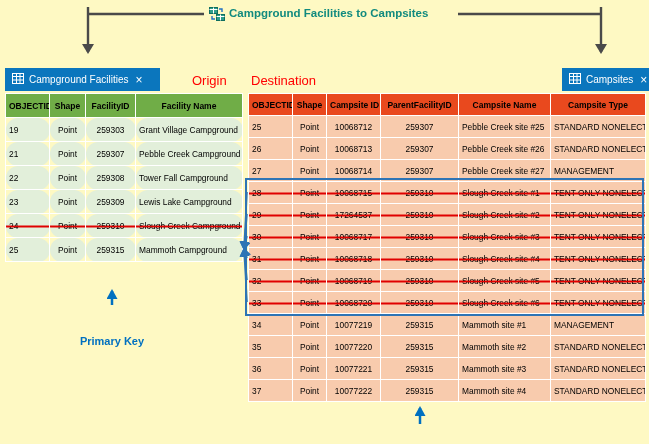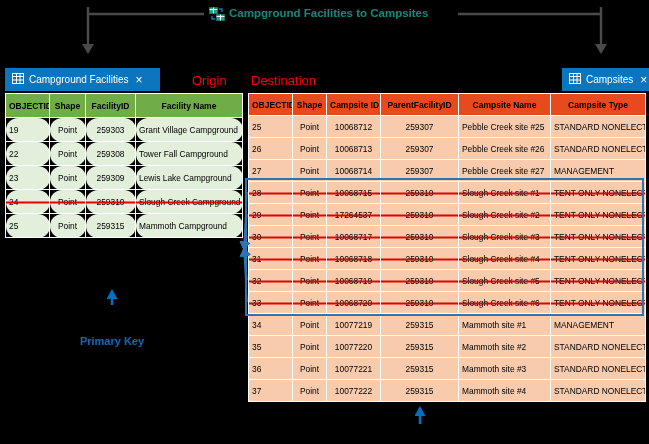--- a/index.html
+++ b/index.html
@@ -1,16 +1,16 @@
 <!DOCTYPE html>
 <html><head>
 <meta charset="utf-8">
 <style>
   html,body{margin:0;padding:0;background:#fff;}
-  .canvas{position:relative;width:649px;height:444px;background:#000000;overflow:hidden;
+  .canvas{position:relative;width:649px;height:444px;background:#fef9c3;overflow:hidden;
           font-family:"Liberation Sans",sans-serif;}
 
   
   .diagram-title{position:absolute;left:229px;top:7px;font-size:11.5px;font-weight:bold;color:#118a7e;white-space:nowrap;}
   .title-icon{position:absolute;left:209px;top:6px;width:16px;height:16px;}
 
   
   .role-label{position:absolute;font-size:13px;font-weight:normal;color:#ff0000;white-space:nowrap;}
   .origin-label{left:192px;top:73px;}
   .dest-label{left:251px;top:73px;}
@@ -121,20 +121,26 @@
         </tr>
       </thead>
       <tbody>
         <tr>
           <td class="c0">19</td>
           <td class="c1">Point</td>
           <td class="c2">259303</td>
           <td class="c3">Grant Village Campground</td>
         </tr>
         <tr>
+          <td class="c0">21</td>
+          <td class="c1">Point</td>
+          <td class="c2">259307</td>
+          <td class="c3">Pebble Creek Campground</td>
+        </tr>
+        <tr>
           <td class="c0">22</td>
           <td class="c1">Point</td>
           <td class="c2">259308</td>
           <td class="c3">Tower Fall Campground</td>
         </tr>
         <tr>
           <td class="c0">23</td>
           <td class="c1">Point</td>
           <td class="c2">259309</td>
           <td class="c3">Lewis Lake Campground</td>

